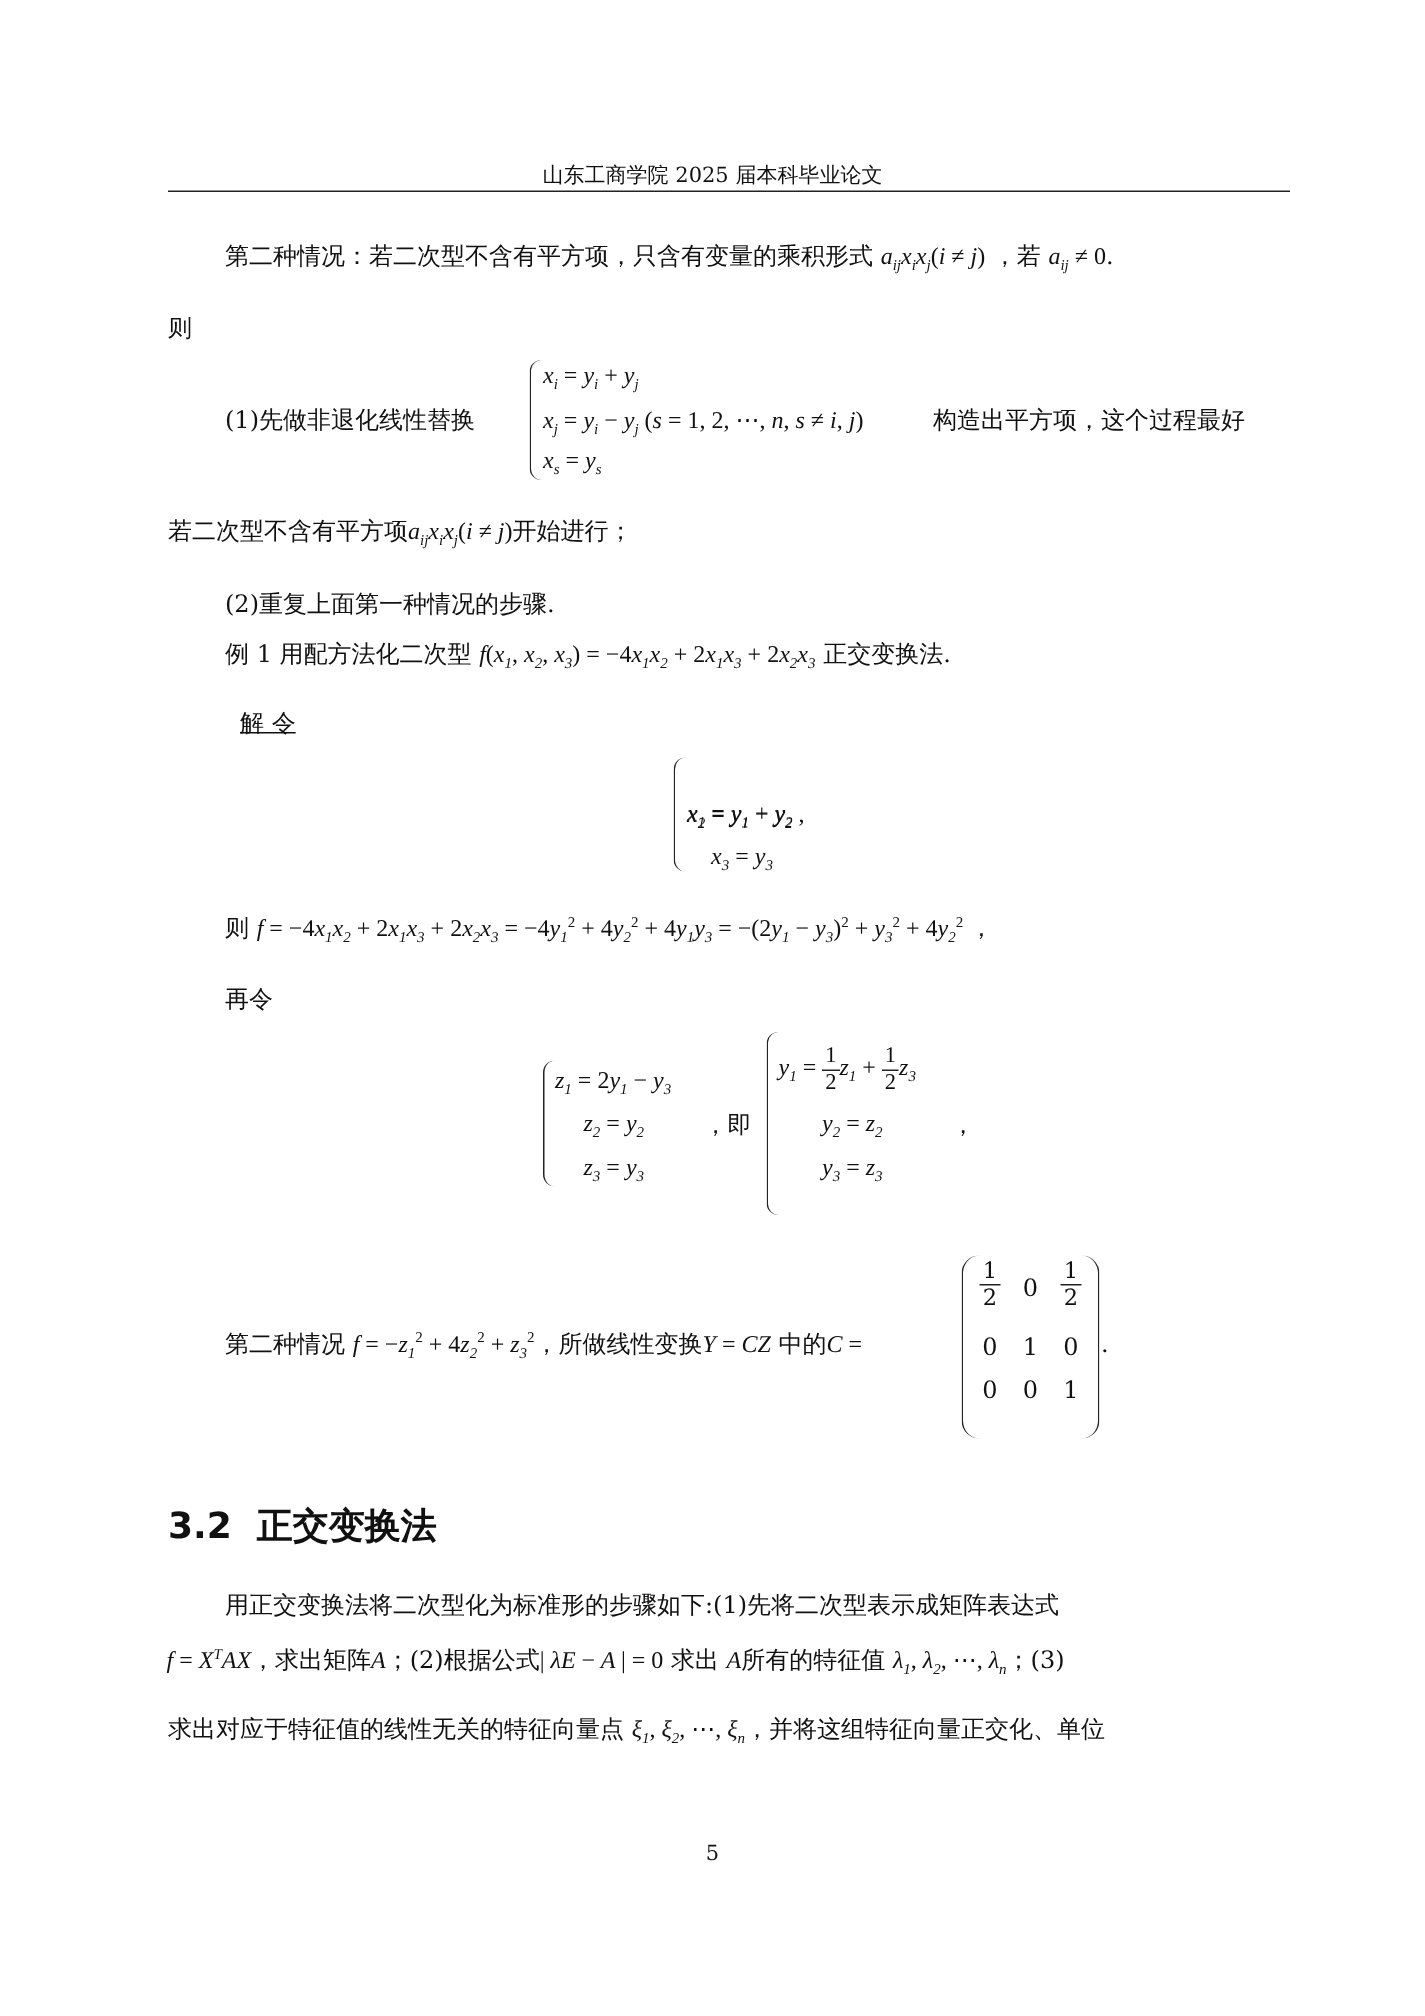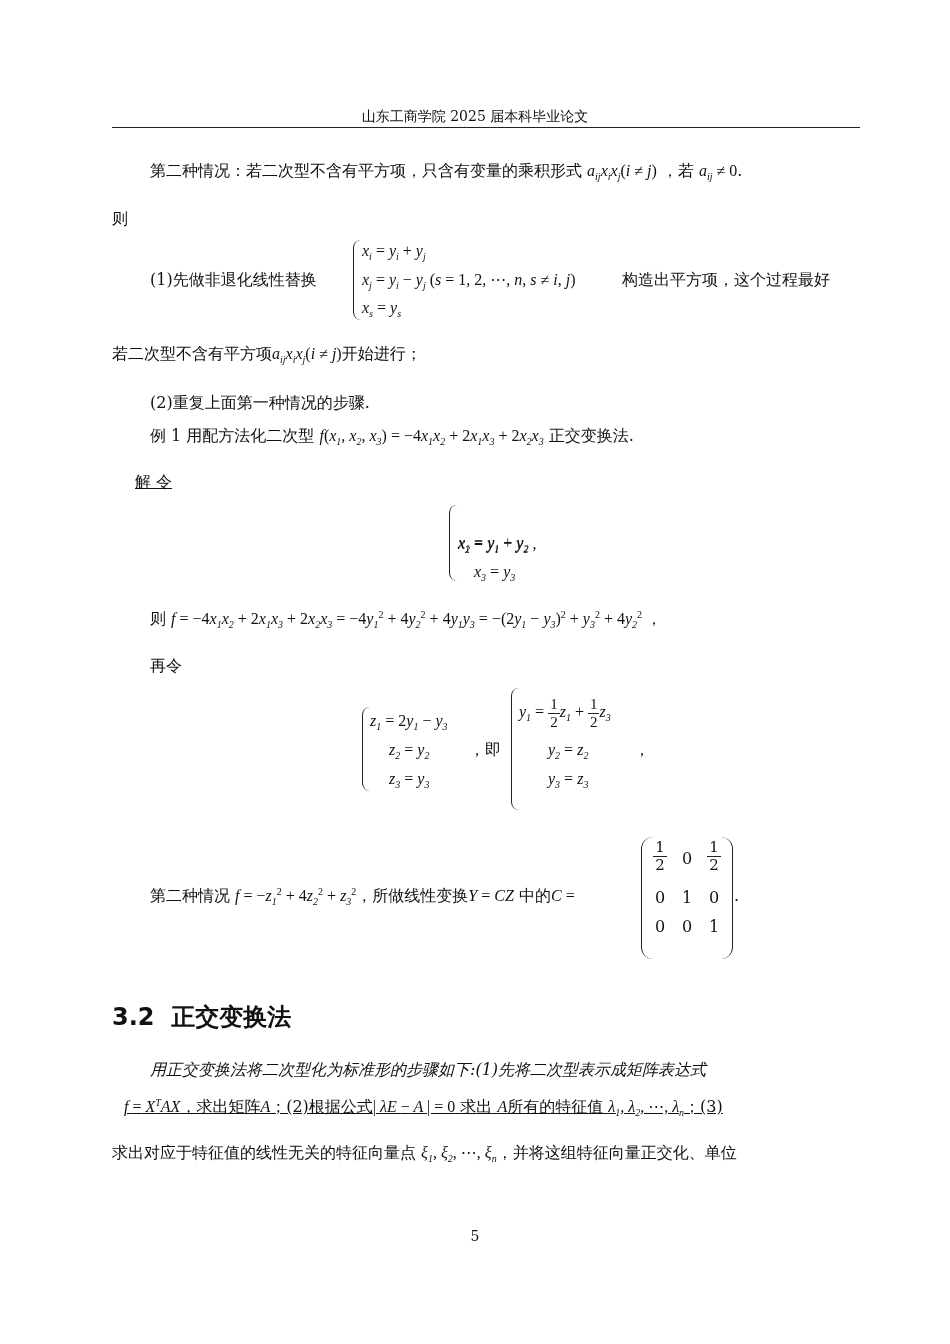--- a/index.html
+++ b/index.html
@@ -46,21 +46,21 @@
 <div class="abs p" style="left:112px; top:344px;">
   <span>若二次型不含有平方项</span><span class="m">a<sub>ij</sub>x<sub>i</sub>x<sub>j</sub><span class="up">(</span>i <span class="up">≠</span> j<span class="up">)</span></span><span>开始进行；</span>
 </div>
 <div class="abs p" style="left:150px; top:393px;">(2)重复上面第一种情况的步骤.</div>
 
 <div class="abs p" style="left:150px; top:426px;">
   <span>例 1  用配方法化二次型</span>
   <span class="m">f<span class="up">(</span>x<sub>1</sub><span class="up">,</span> x<sub>2</sub><span class="up">,</span> x<sub>3</sub><span class="up">) = −4</span>x<sub>1</sub>x<sub>2</sub> <span class="up">+ 2</span>x<sub>1</sub>x<sub>3</sub> <span class="up">+ 2</span>x<sub>2</sub>x<sub>3</sub></span>
   <span>正交变换法.</span>
 </div>
-<div class="abs p" style="left:135px; top:472px;text-decoration:underline;">解  令</div>
+<div class="abs p" style="left:160px; top:472px;text-decoration:underline;">解  令</div>
 
 <div class="brace" style="left:449px; top:505px; width:8px; height:76px;"></div>
 <div class="line m" style="left:458px; top:507px;margin-top:27px;">x<sub>1</sub> <span class="up">=</span> y<sub>1</sub> <span class="up">+</span> y<sub>2</sub></div>
 <div class="line m" style="left:458px; top:535px;">x<sub>2</sub> <span class="up">=</span> y<sub>1</sub> <span class="up">−</span> y<sub>2</sub> <span class="up">,</span></div>
 <div class="line m" style="left:474px; top:563px;">x<sub>3</sub> <span class="up">=</span> y<sub>3</sub></div>
 
 <div class="abs p" style="left:150px; top:609px;">
   <span>则</span>
   <span class="m">f <span class="up">= −4</span>x<sub>1</sub>x<sub>2</sub> <span class="up">+ 2</span>x<sub>1</sub>x<sub>3</sub> <span class="up">+ 2</span>x<sub>2</sub>x<sub>3</sub> <span class="up">= −4</span>y<sub>1</sub><sup class="up">2</sup> <span class="up">+ 4</span>y<sub>2</sub><sup class="up">2</sup> <span class="up">+ 4</span>y<sub>1</sub>y<sub>3</sub> <span class="up">= −(2</span>y<sub>1</sub> <span class="up">−</span> y<sub>3</sub><span class="up">)</span><sup class="up">2</sup> <span class="up">+</span> y<sub>3</sub><sup class="up">2</sup> <span class="up">+ 4</span>y<sub>2</sub><sup class="up">2</sup> <span class="up">，</span></span>
 </div>
@@ -94,22 +94,22 @@
   <div class="cell" style="left:31px; top:80px;">0</div>
   <div class="cell" style="left:58px; top:80px;">1</div>
 </div>
 <div class="abs p" style="left:734px; top:886px;">.</div>
 
 <div class="abs h2" style="left:112px; top:1001px;">
   <span>3.2</span>&nbsp;
   <span>正交变换法</span>
 </div>
 
-<div class="abs p" style="left:150px; top:1060px;font-style:italic;">用正交变换法将二次型化为标准形的步骤如下:(1)先将二次型表示成矩阵表达式</div>
-<div class="abs p" style="left:124px; top:1097px;text-decoration:underline;">
+<div class="abs p" style="left:150px; top:1060px;">用正交变换法将二次型化为标准形的步骤如下:(1)先将二次型表示成矩阵表达式</div>
+<div class="abs p" style="left:111px; top:1097px;">
   <span class="m">f <span class="up">=</span> X<sup>T</sup>AX</span><span>，求出矩阵</span><span class="m">A</span><span>；(2)根据公式</span><span class="m"><span class="up">|</span> λE <span class="up">−</span> A <span class="up">| = 0</span></span>
   <span>求出</span>
   <span class="m">A</span><span>所有的特征值</span>
   <span class="m">λ<sub>1</sub><span class="up">,</span> λ<sub>2</sub><span class="up">, ⋯,</span> λ<sub>n</sub></span><span>；(3)</span>
 </div>
 <div class="abs p" style="left:112px; top:1143px;text-align:center;">
   <span>求出对应于特征值的线性无关的特征向量点</span>
   <span class="m">ξ<sub>1</sub><span class="up">,</span> ξ<sub>2</sub><span class="up">, ⋯,</span> ξ<sub>n</sub></span><span>，并将这组特征向量正交化、单位</span>
 </div>
 

